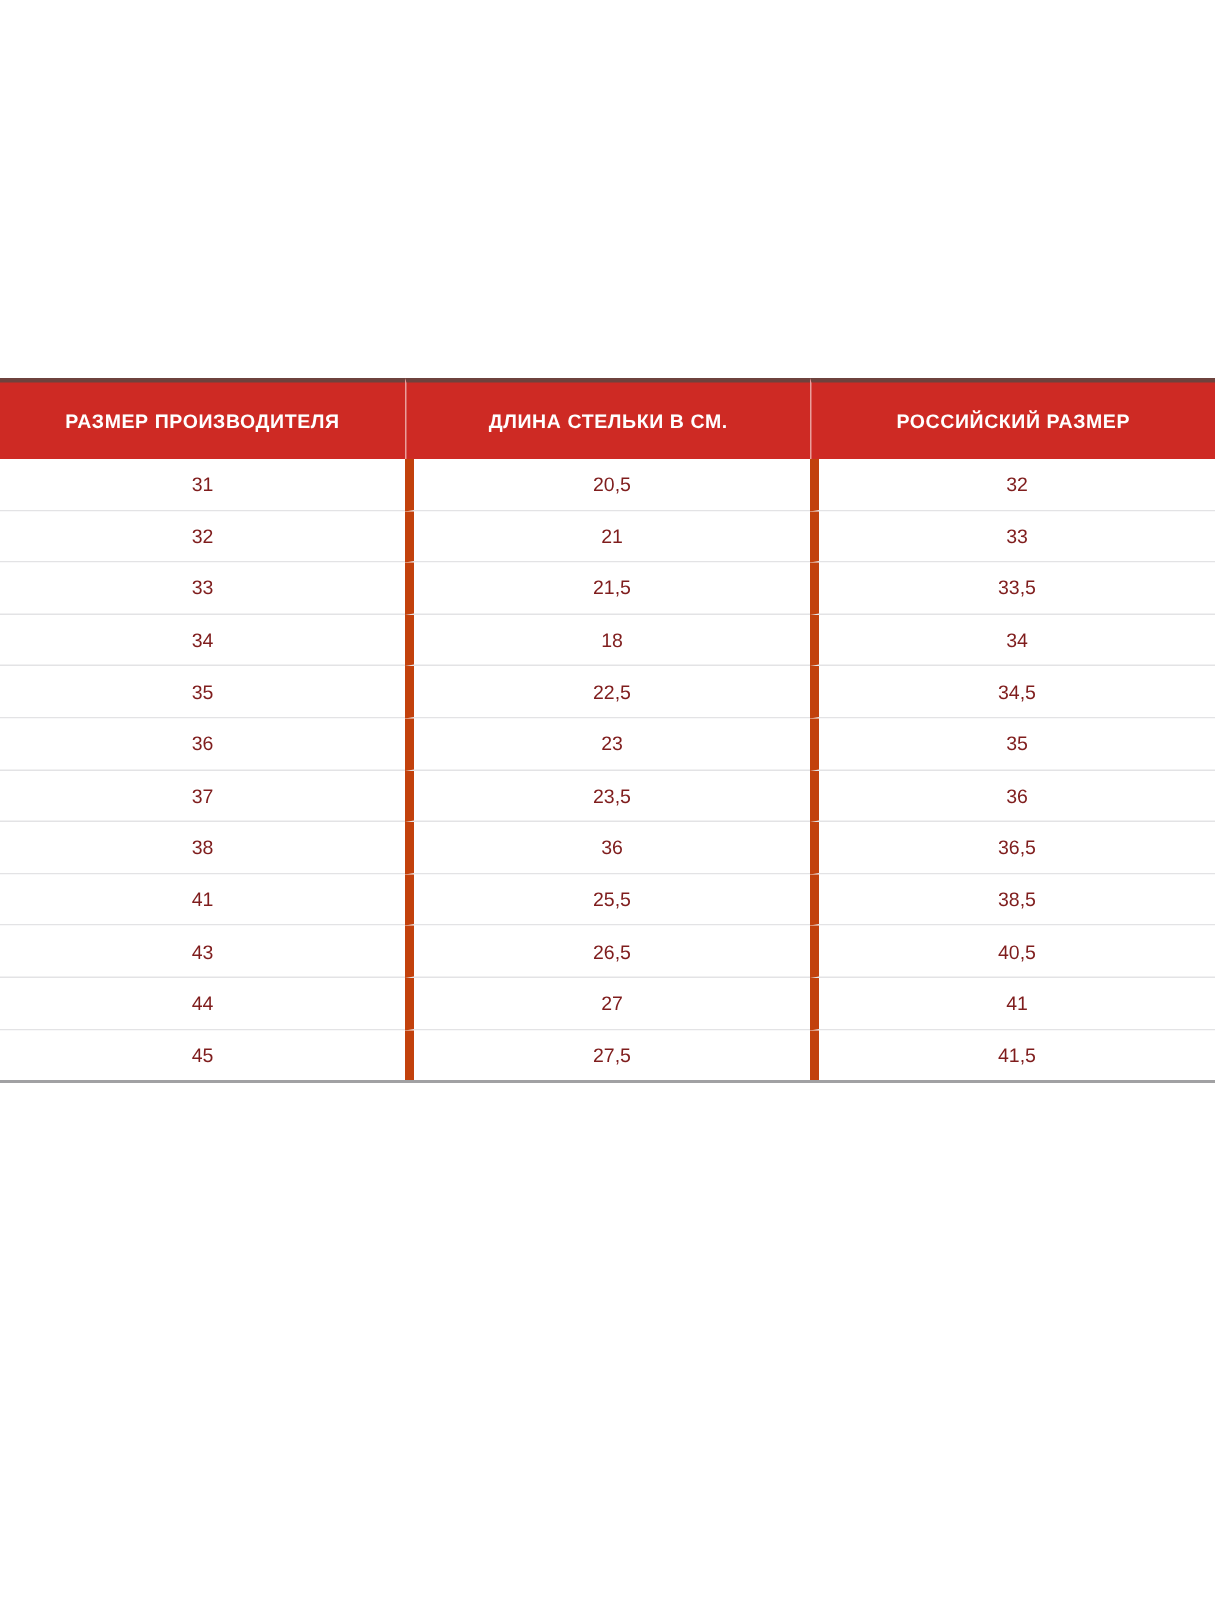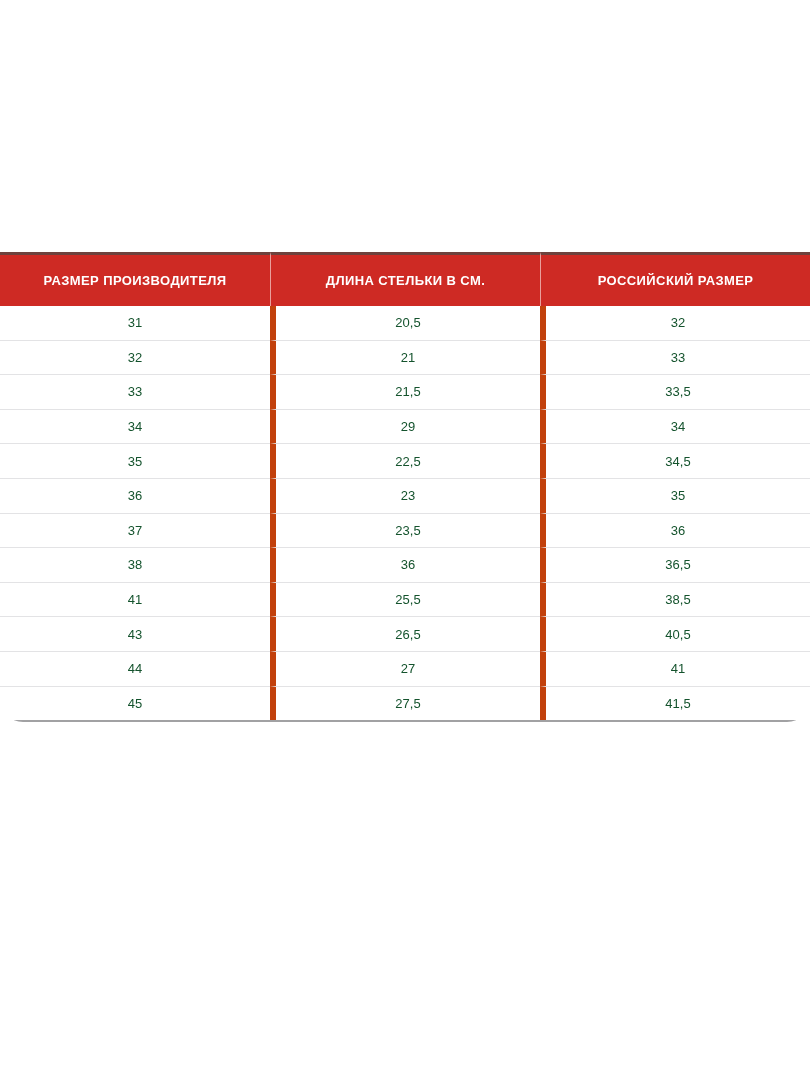--- a/index.html
+++ b/index.html
@@ -17,41 +17,40 @@
   }
   .size-table {
     position: absolute;
     left: 0;
     top: 252px;
     width: 810px;
     border-collapse: separate;
     border-spacing: 0;
     table-layout: fixed;
     border-bottom: 2px solid #a1a1a3;
-    border-radius: 23px;
   }
   .size-table th {
     background: #ce2a24;
     color: #ffffff;
     font-size: 13px;
     font-weight: bold;
     letter-spacing: 0.4px;
     text-align: center;
     vertical-align: middle;
     height: 51px;
     border-top: 3px solid #6e423d;
     padding: 0 6px;
   }
   .size-table th + th {
     border-left: 1px solid rgba(255,255,255,0.55);
     margin-top: 12px;
   }
   .size-table td {
     background: #ffffff;
-    color: #14532d;
+    color: #7f1d1d;
     font-size: 13px;
     text-align: center;
     vertical-align: middle;
     height: 33.6px;
     border-bottom: 1px solid #e3e3e5;
     padding: 0 6px;
   }
   .size-table tbody tr:last-child td {
     border-bottom: none;
   }
@@ -82,21 +81,21 @@
         <td>21</td>
         <td>33</td>
       </tr>
       <tr>
         <td>33</td>
         <td>21,5</td>
         <td>33,5</td>
       </tr>
       <tr>
         <td>34</td>
-        <td>29</td>
+        <td>18</td>
         <td>34</td>
       </tr>
       <tr>
         <td>35</td>
         <td>22,5</td>
         <td>34,5</td>
       </tr>
       <tr>
         <td>36</td>
         <td>23</td>

